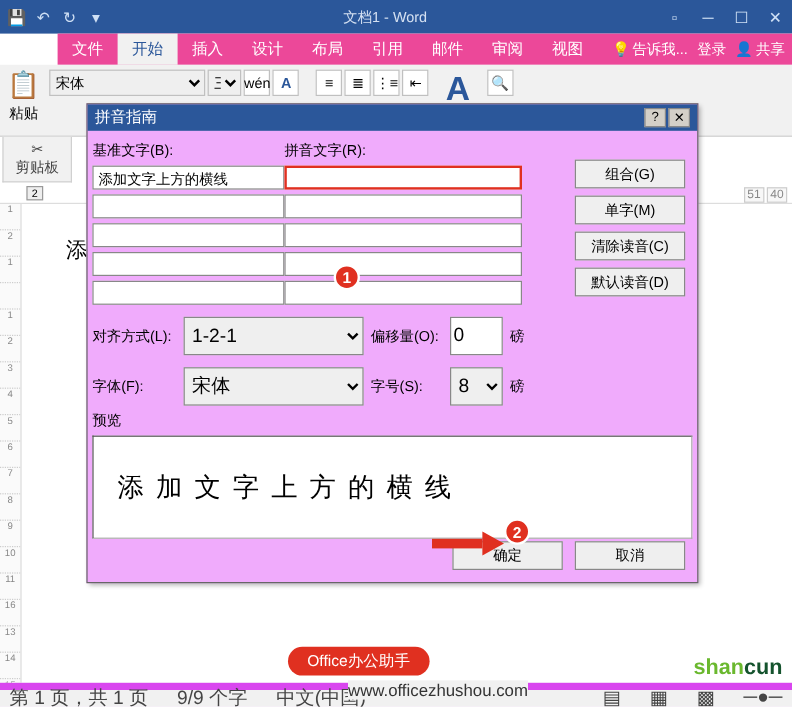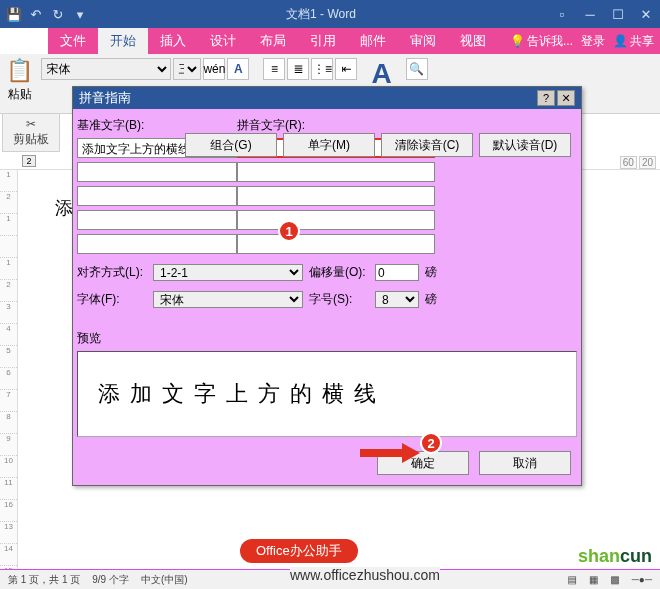--- a/index.html
+++ b/index.html
@@ -45,35 +45,35 @@
 .dlg-title .spacer { flex: 1; }
 .dlg-title .tbtn { width: 18px; height: 16px; background: #d4d0c8; color: #000; border: 1px solid #888; display: flex; align-items: center; justify-content: center; font-size: 11px; margin-left: 2px; }
 .dlg-body { flex: 1; padding: 8px 4px; position: relative; }
 .dlg-labels { display: flex; }
 .dlg-labels .lbl { width: 160px; }
 .grid-row { display: flex; margin-top: 4px; }
 .grid-cell { height: 20px; border: 1px solid #888; background: #fff; }
 .grid-cell.base { width: 160px; padding: 2px 4px; font-size: 12px; }
 .grid-cell.ruby { width: 198px; }
 .ruby-hl { border: 2px solid #e03020 !important; }
-.dlg-btns-right { position: absolute; right: 10px; top: 24px; display: flex; flex-direction: row; gap: 6px; }
+.dlg-btns-right { position: absolute; right: 10px; top: 24px; display: flex; flex-direction: column; gap: 6px; }
 .win-btn { width: 92px; height: 24px; background: #efefef; border: 1px solid #888; font-size: 12px; display: flex; align-items: center; justify-content: center; cursor: pointer; }
 .form-row { display: flex; align-items: center; gap: 6px; margin-top: 10px; }
 .form-row label { width: 70px; }
-.form-row select, .form-row input { height: 17px; border: 1px solid #888; font-size: 12px; padding: 0 2px; }
+.form-row select, .form-row input { height: 32px; border: 1px solid #888; font-size: 16px; padding: 0 2px; }
 .preview-box { border: 1px inset #aaa; height: 86px; margin-top: 4px; background: #fff; display: flex; align-items: center; padding-left: 20px; font-family: SimSun; font-size: 22px; letter-spacing: 10px; }
 .dlg-footer { position: absolute; bottom: 10px; right: 10px; display: flex; gap: 10px; }
 
 .badge { position: absolute; width: 22px; height: 22px; border-radius: 50%; background: #e03020; color: #fff; border: 2px solid #fff; display: flex; align-items: center; justify-content: center; font-size: 13px; font-weight: bold; z-index: 5; }
 .arrow { position: absolute; left: 360px; top: 445px; width: 60px; height: 16px; z-index: 4; }
 .arrow::before { content: ""; position: absolute; left: 0; top: 4px; width: 42px; height: 8px; background: #e03020; }
 .arrow::after { content: ""; position: absolute; right: 0; top: -2px; border-left: 18px solid #e03020; border-top: 10px solid transparent; border-bottom: 10px solid transparent; }
 
 
-.statusbar { position: absolute; left: 0; right: 0; bottom: 0; height: 20px; background: #f1f1f1; border-top: 1px solid #d946ef; display: flex; align-items: center; font-size: 10px; color: #444; padding: 0 8px; gap: 12px; }
+.statusbar { position: absolute; left: 0; right: 0; bottom: 0; height: 20px; background: #f1f1f1; border-top: 6px solid #d946ef; display: flex; align-items: center; font-size: 16px; color: #444; padding: 0 8px; gap: 24px; }
 .statusbar .spacer { flex: 1; }
 
 .watermark { position: absolute; right: 8px; bottom: 22px; font-size: 18px; font-weight: bold; }
 .watermark .g { color: #6ab82e; }
 .watermark .b { color: #14532d; }
 .office-badge { position: absolute; left: 240px; bottom: 26px; background: #e03020; color: #fff; font-size: 13px; padding: 3px 16px; border-radius: 12px; font-weight: normal; }
 .url-text { position: absolute; left: 290px; bottom: 6px; font-size: 14px; color: #333; background: #f1f1f1; }
 
 .ribbon-right { position: absolute; right: 4px; top: 156px; display: flex; gap: 2px; font-size: 10px; color: #888; }
 .ribbon-right span { border: 1px solid #ccc; padding: 0 2px; background: #f7f7f7; }
@@ -140,22 +140,22 @@
 
 <div class="clip-panel">
   <span>✂</span>
   <span>剪贴板</span>
 </div>
 
 <div class="ruler-h">
   <div class="tab-stop">2</div>
 </div>
 <div class="ribbon-right">
-  <span>60</span>
-  <span>20</span>
+  <span>51</span>
+  <span>40</span>
 </div>
 
 <div class="doc-area">
   <div class="ruler-v">
     <div>1</div>
       <div>2</div>
       <div>1</div>
       <div></div>
       <div>1</div>
       <div>2</div>
@@ -223,21 +223,21 @@
       <input style="width: 44px;" value="0">
       <span>磅</span>
     </div>
     <div class="form-row">
       <label>字体(F):</label>
       <select style="width:150px"><option>宋体</option></select>
       <label style="width:60px">字号(S):</label>
       <select style="width:44px"><option>8</option></select>
       <span>磅</span>
     </div>
-    <div style="margin-top:22px">预览</div>
+    <div style="margin-top:4px">预览</div>
     <div class="preview-box">
       <span>添加文字上方的横线</span>
     </div>
 
     <div class="dlg-footer">
       <div class="win-btn">确定</div>
       <div class="win-btn">取消</div>
     </div>
   </div>
 </div>

